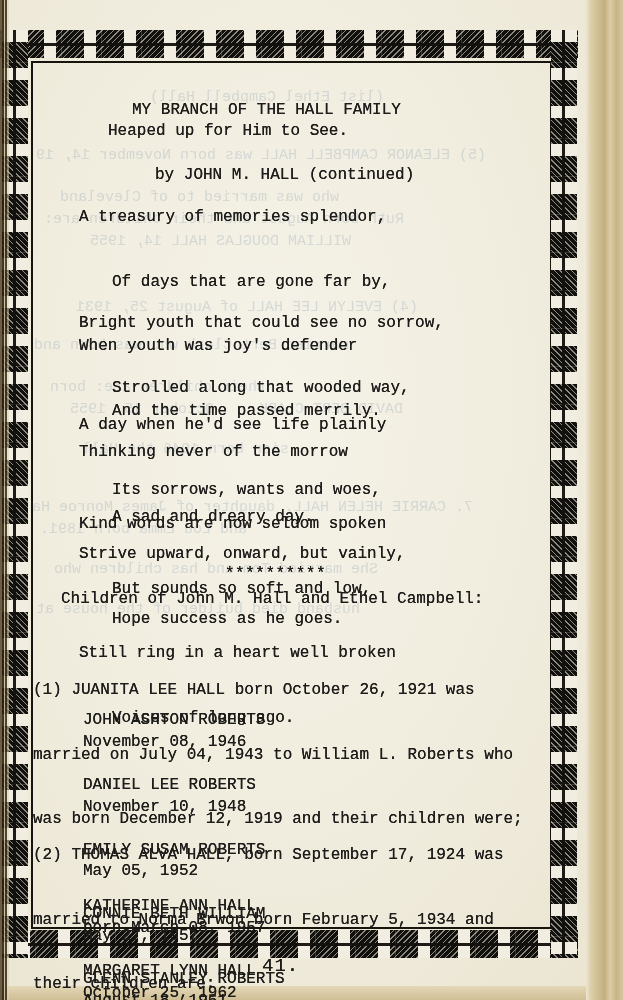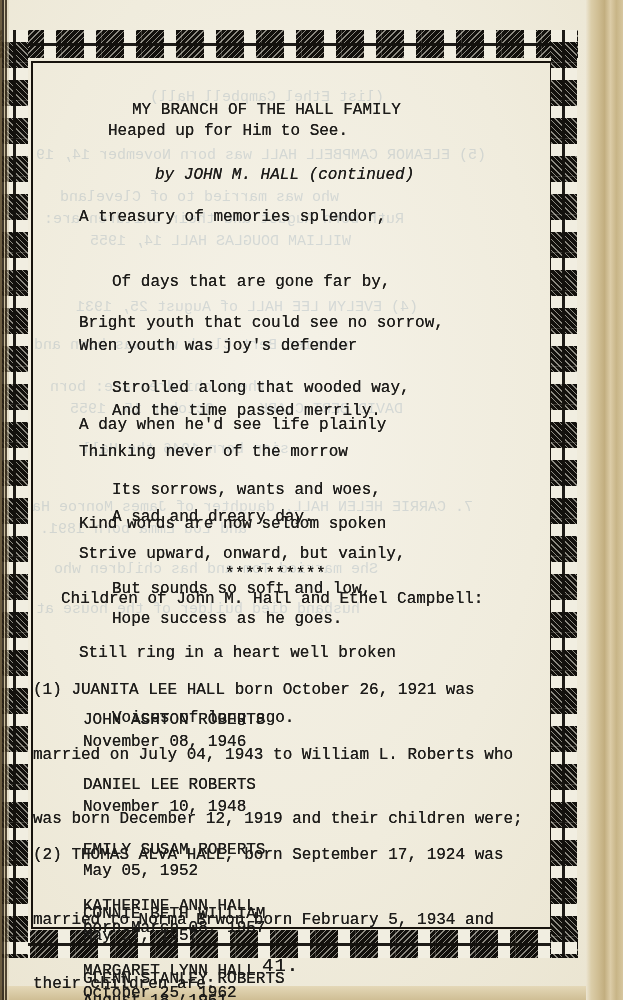--- a/index.html
+++ b/index.html
@@ -77,21 +77,21 @@
   #ghost span:nth-of-type(12){top:460px;left:10px;}
   #ghost span:nth-of-type(13){top:500px;left:24px;}
   #ghost span:nth-of-type(14){top:540px;left:6px;}
   
   .tw{
     position:absolute;z-index:5;white-space:pre;
     font-size:16px;line-height:21.5px;color:#1d1c1a;
     text-shadow:0 0 .6px currentColor;
   }
   #title-block{left:132px;top:57px;}
-  #title-line2{padding-left:23px;font-style:italic;}
+  #title-line2{padding-left:23px;}
   #opening-line{left:108px;top:121px;}
   .stanza{left:79px;}
   #stanza-1{top:164px;}
   #stanza-2{top:270px;}
   #stanza-3{top:372px;}
   #stanza-4{top:471px;}
   .stanza .ind{padding-left:33px;}
   #divider{left:225px;top:564px;letter-spacing:0.5px;}
   #children-heading{left:61px;top:589px;}
   #entry1-intro{left:33px;top:637px;}

